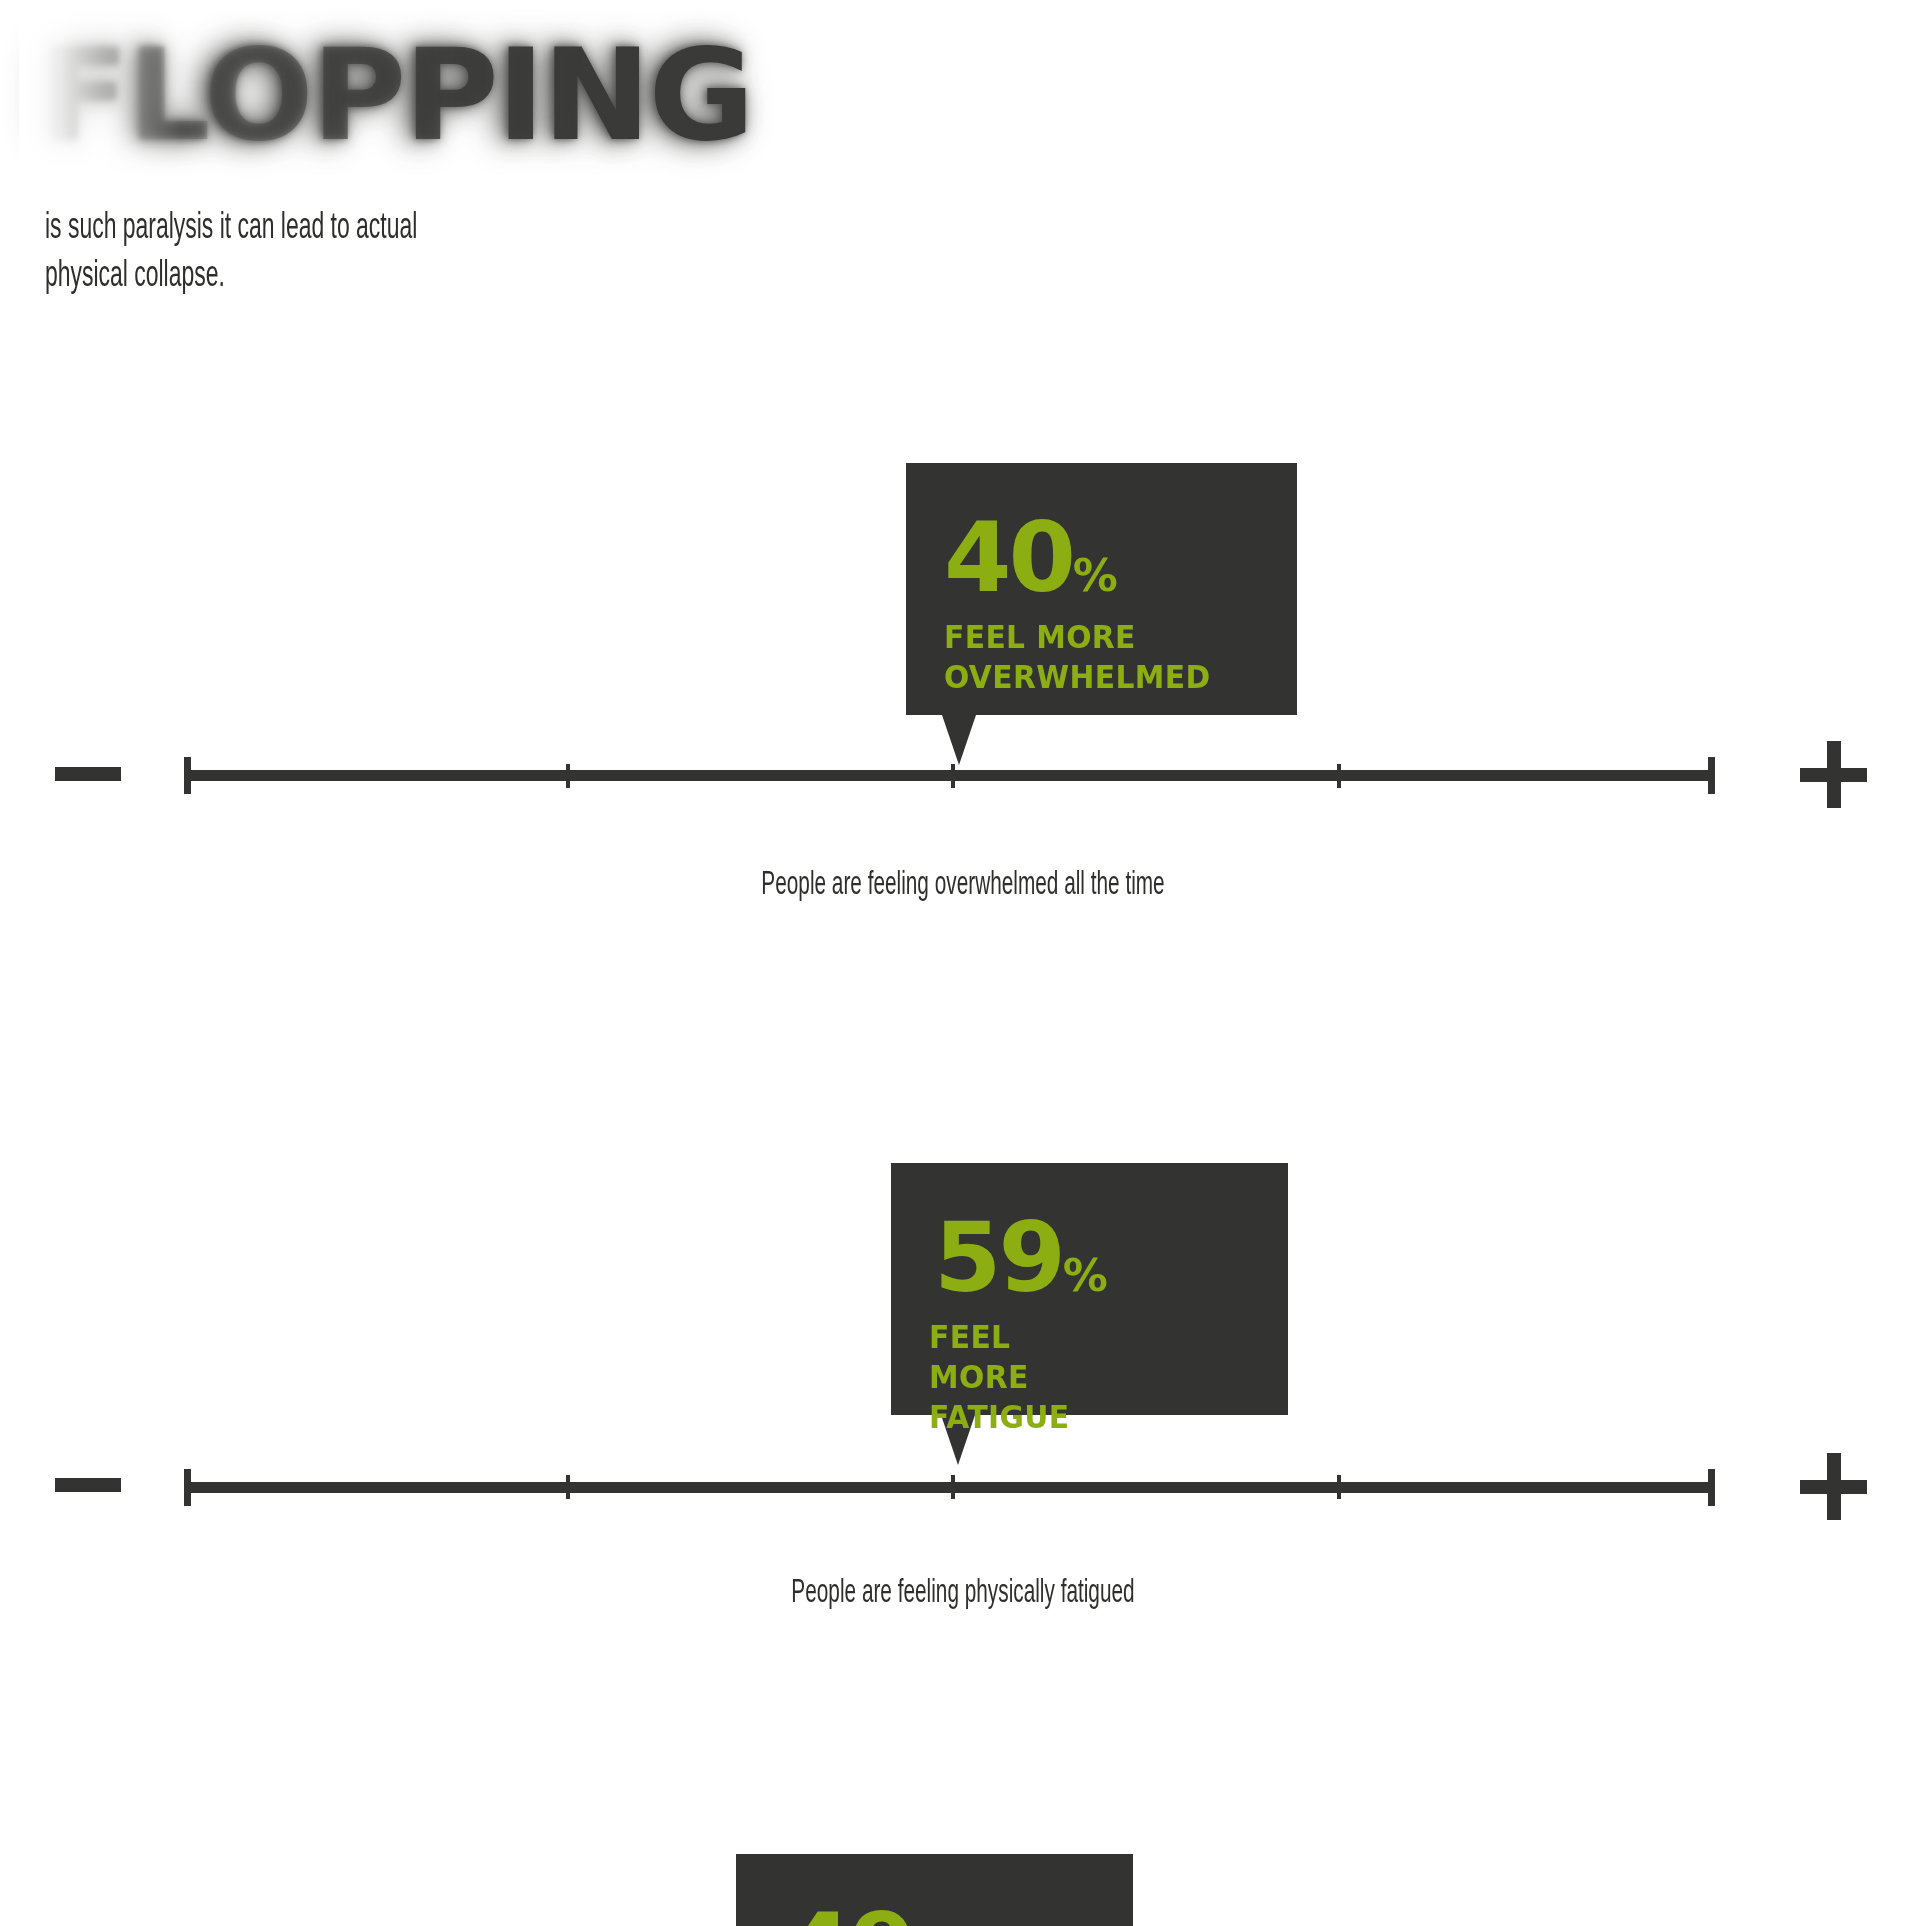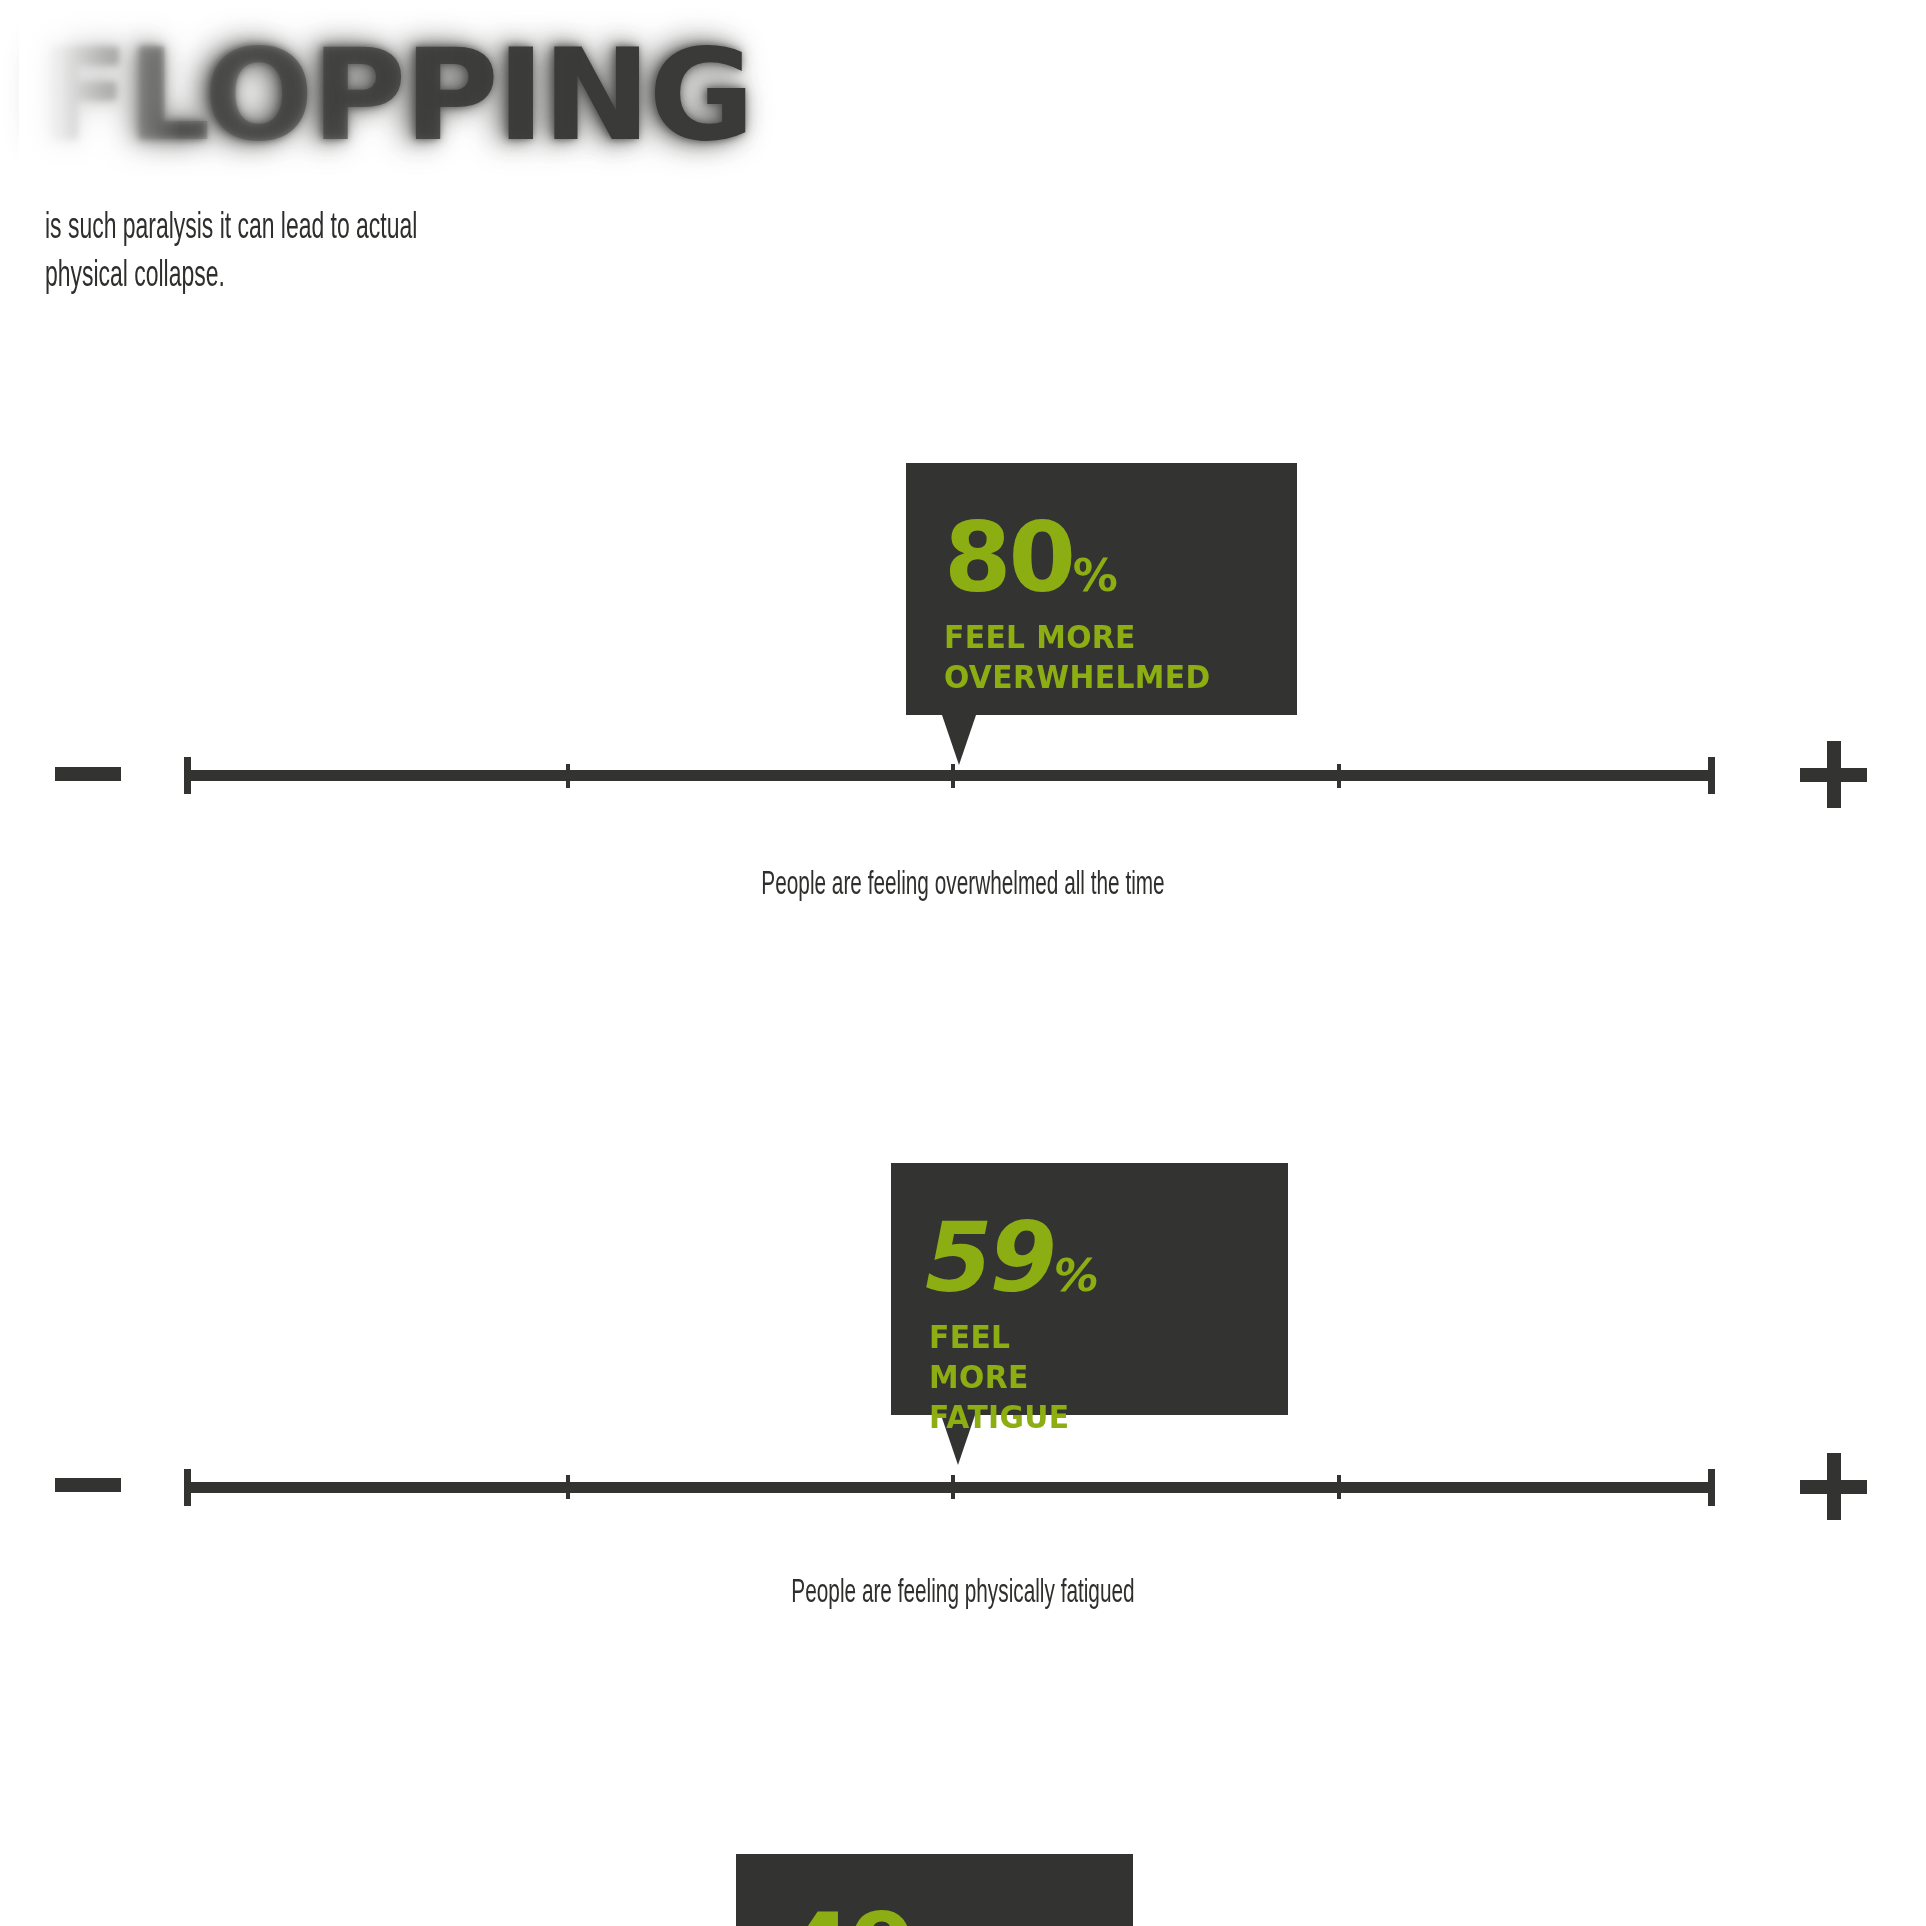--- a/index.html
+++ b/index.html
@@ -139,21 +139,21 @@
   <div id="subtitle">is such paralysis it can lead to actual
 physical collapse.</div>
 </div>
 
 <div class="scale-row" style="top:0;">
 
   <div class="callout" style="left:906px;top:463px;">
     <div class="callout-box" style="width:391px;height:252px;"></div>
     <div class="callout-tip" style="left:36px;top:252px;"></div>
     <div class="stat-line" style="left:38px;top:46px;">
-      <span class="stat-number">80</span><span class="stat-pct">%</span>
+      <span class="stat-number">40</span><span class="stat-pct">%</span>
     </div>
     <div class="stat-line stat-label" style="left:38px;top:154px;">FEEL MORE
 OVERWHELMED</div>
   </div>
 
   <div class="sign-minus" style="top:767px;"></div>
 
   <div class="axis-bar" style="top:770px;"></div>
   <div class="tick-end" style="left:184px;top:757px;"></div>
   <div class="tick-mid" style="left:566px;top:764px;"></div>
@@ -167,21 +167,21 @@
   </div>
 
   <div class="caption" style="left:0;width:1926px;top:864px;">People are feeling overwhelmed all the time</div>
 </div>
 
 <div class="scale-row" style="top:0;">
 
   <div class="callout" style="left:891px;top:1163px;">
     <div class="callout-box" style="width:397px;height:252px;"></div>
     <div class="callout-tip" style="left:50px;top:252px;"></div>
-    <div class="stat-line" style="left:34px;top:46px;font-style:italic;">
+    <div class="stat-line" style="left:43px;top:46px;">
       <span class="stat-number">59</span><span class="stat-pct">%</span>
     </div>
     <div class="stat-line stat-label" style="left:38px;top:154px;">FEEL MORE
 FATIGUE</div>
   </div>
 
   <div class="sign-minus" style="top:1478px;"></div>
 
   <div class="axis-bar" style="top:1482px;"></div>
   <div class="tick-end" style="left:184px;top:1469px;"></div>

